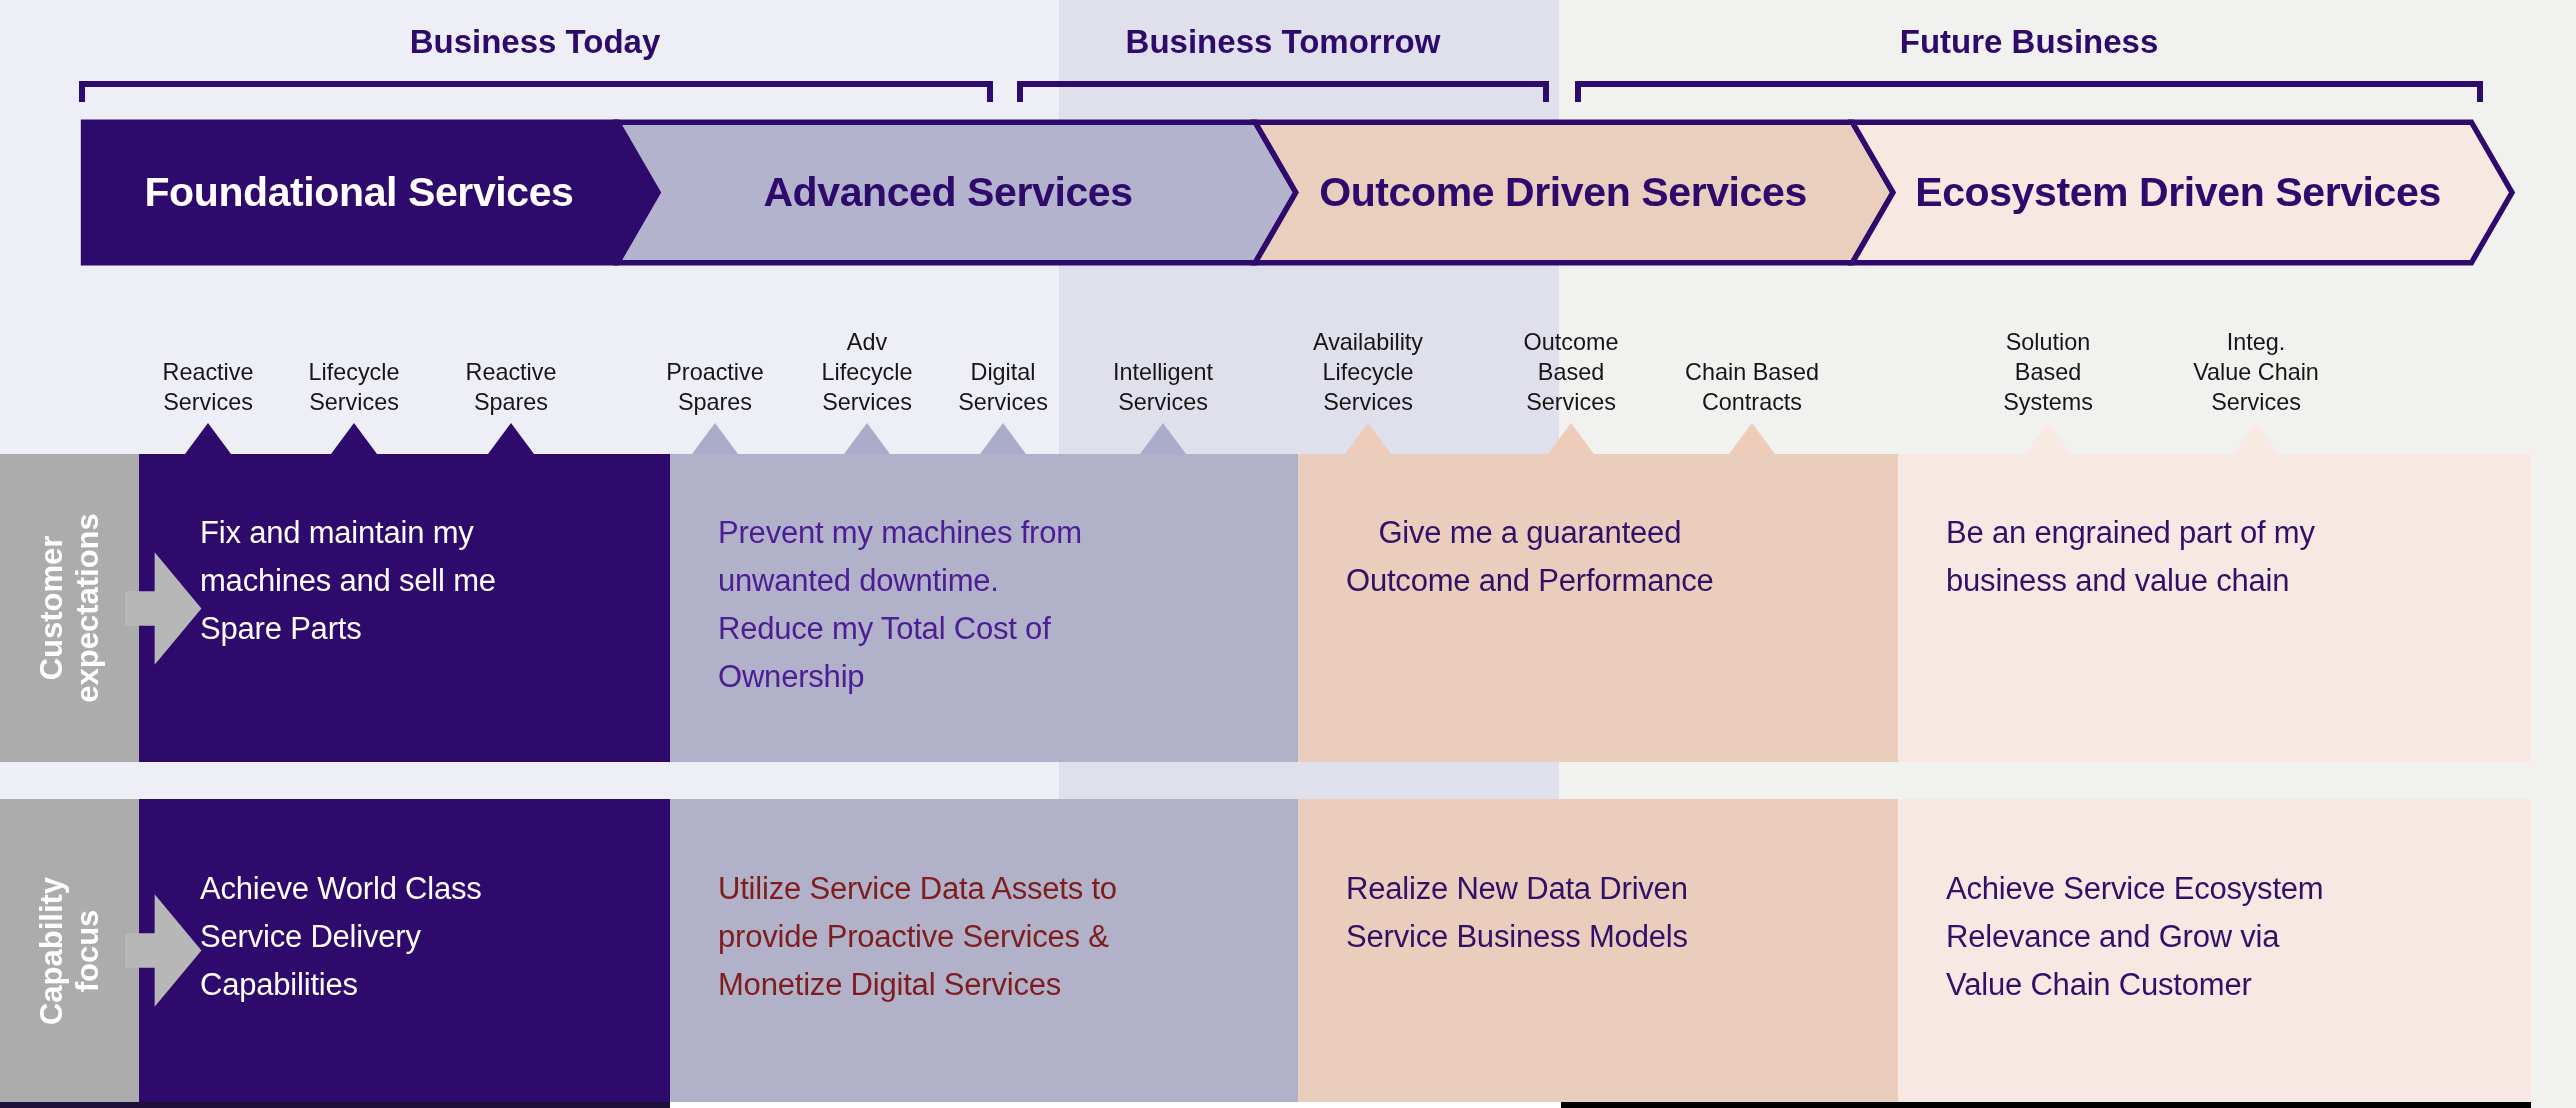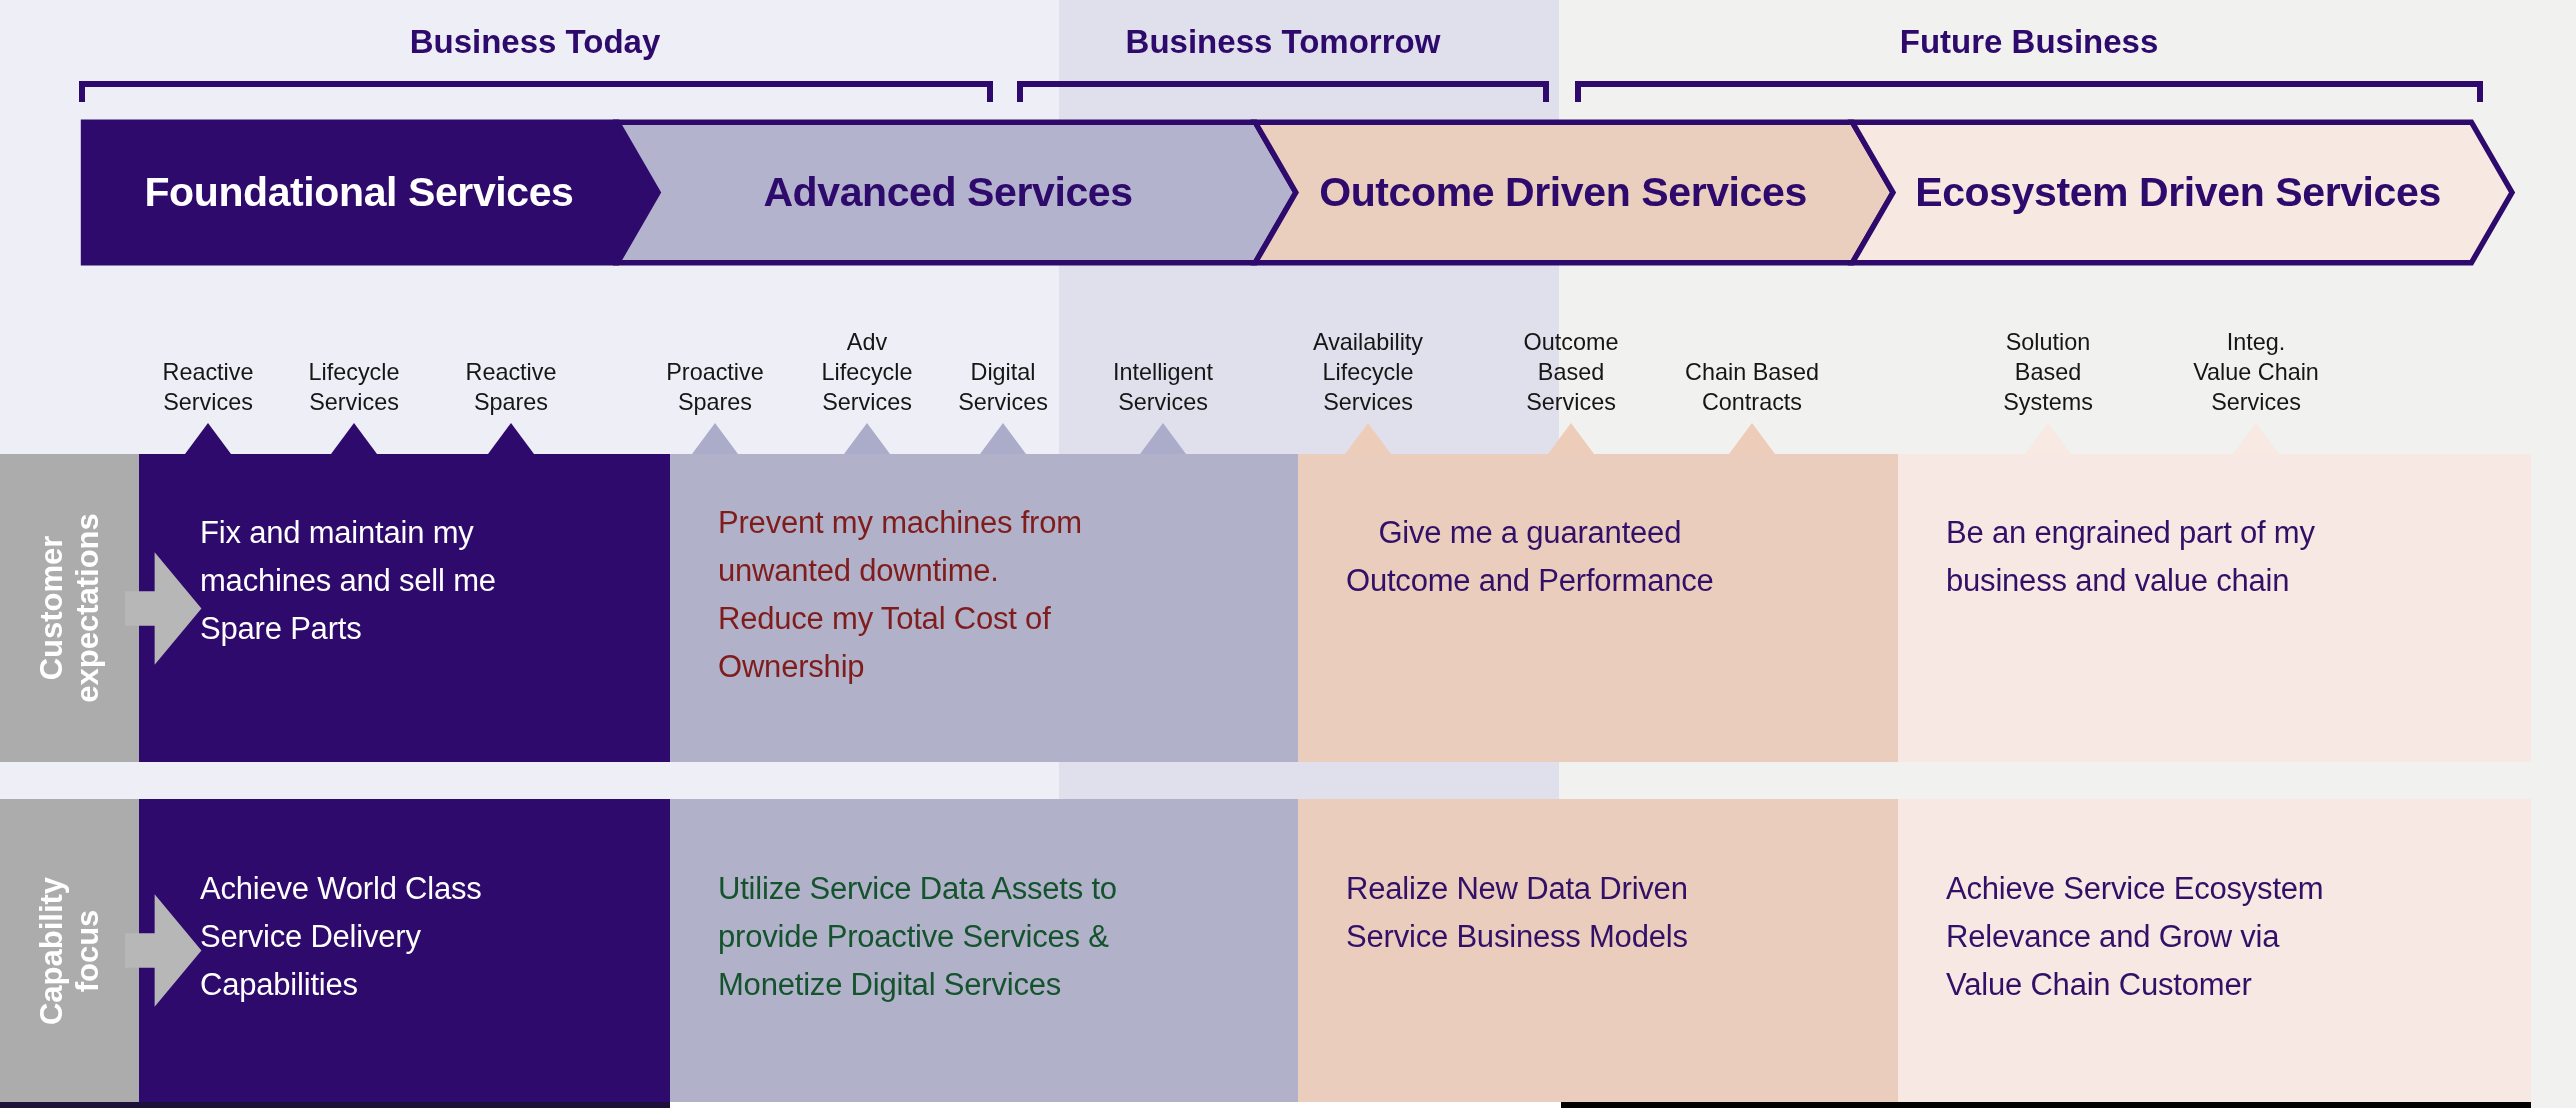--- a/index.html
+++ b/index.html
@@ -133,21 +133,21 @@
       <div class="side-box" style="top: 454px; height: 308px;">
         <div class="side-text">Customer
 expectations</div>
       </div>
       <div class="row-cell" style="left: 139px; top: 454px; width: 531px; height: 308px; background: rgb(46, 10, 108);">
         <div class="cell-text" style="left: 61px; top: 55px; color: rgb(255, 255, 255);">Fix and maintain my
 machines and sell me
 Spare Parts</div>
       </div>
       <div class="row-cell" style="left: 670px; top: 454px; width: 628px; height: 308px; background: rgb(177, 177, 201);">
-        <div class="cell-text" style="left: 48px; top: 45px; color: #7f1d1d;">Prevent my machines from
+        <div class="cell-text" style="left: 48px; top: 55px; color: #4c1d95;">Prevent my machines from
 unwanted downtime.
 Reduce my Total Cost of
 Ownership</div>
       </div>
       <div class="row-cell" style="left: 1298px; top: 454px; width: 600px; height: 308px; background: rgb(234, 205, 188); text-align: center;">
         <div class="cell-text" style="left: 48px; top: 55px; color: rgb(50, 16, 104);">Give me a guaranteed
 Outcome and Performance</div>
       </div>
       <div class="row-cell" style="left: 1898px; top: 454px; width: 633px; height: 308px; background: rgb(248, 232, 227);">
         <div class="cell-text" style="left: 48px; top: 55px; color: rgb(50, 16, 104);">Be an engrained part of my
@@ -159,21 +159,21 @@
       <div class="side-box" style="top: 799px; height: 303px;">
         <div class="side-text">Capability
 focus</div>
       </div>
       <div class="row-cell" style="left: 139px; top: 799px; width: 531px; height: 303px; background: rgb(46, 10, 108);">
         <div class="cell-text" style="left: 61px; top: 66px; color: rgb(255, 255, 255);">Achieve World Class
 Service Delivery
 Capabilities</div>
       </div>
       <div class="row-cell" style="left: 670px; top: 799px; width: 628px; height: 303px; background: rgb(177, 177, 201);">
-        <div class="cell-text" style="left: 48px; top: 66px; color: #14532d;">Utilize Service Data Assets to
+        <div class="cell-text" style="left: 48px; top: 66px; color: #7f1d1d;">Utilize Service Data Assets to
 provide Proactive Services &amp;
 Monetize Digital Services</div>
       </div>
       <div class="row-cell" style="left: 1298px; top: 799px; width: 600px; height: 303px; background: rgb(234, 205, 188);">
         <div class="cell-text" style="left: 48px; top: 66px; color: rgb(50, 16, 104);">Realize New Data Driven
 Service Business Models</div>
       </div>
       <div class="row-cell" style="left: 1898px; top: 799px; width: 633px; height: 303px; background: rgb(248, 232, 227);">
         <div class="cell-text" style="left: 48px; top: 66px; color: rgb(50, 16, 104);">Achieve Service Ecosystem
 Relevance and Grow via

